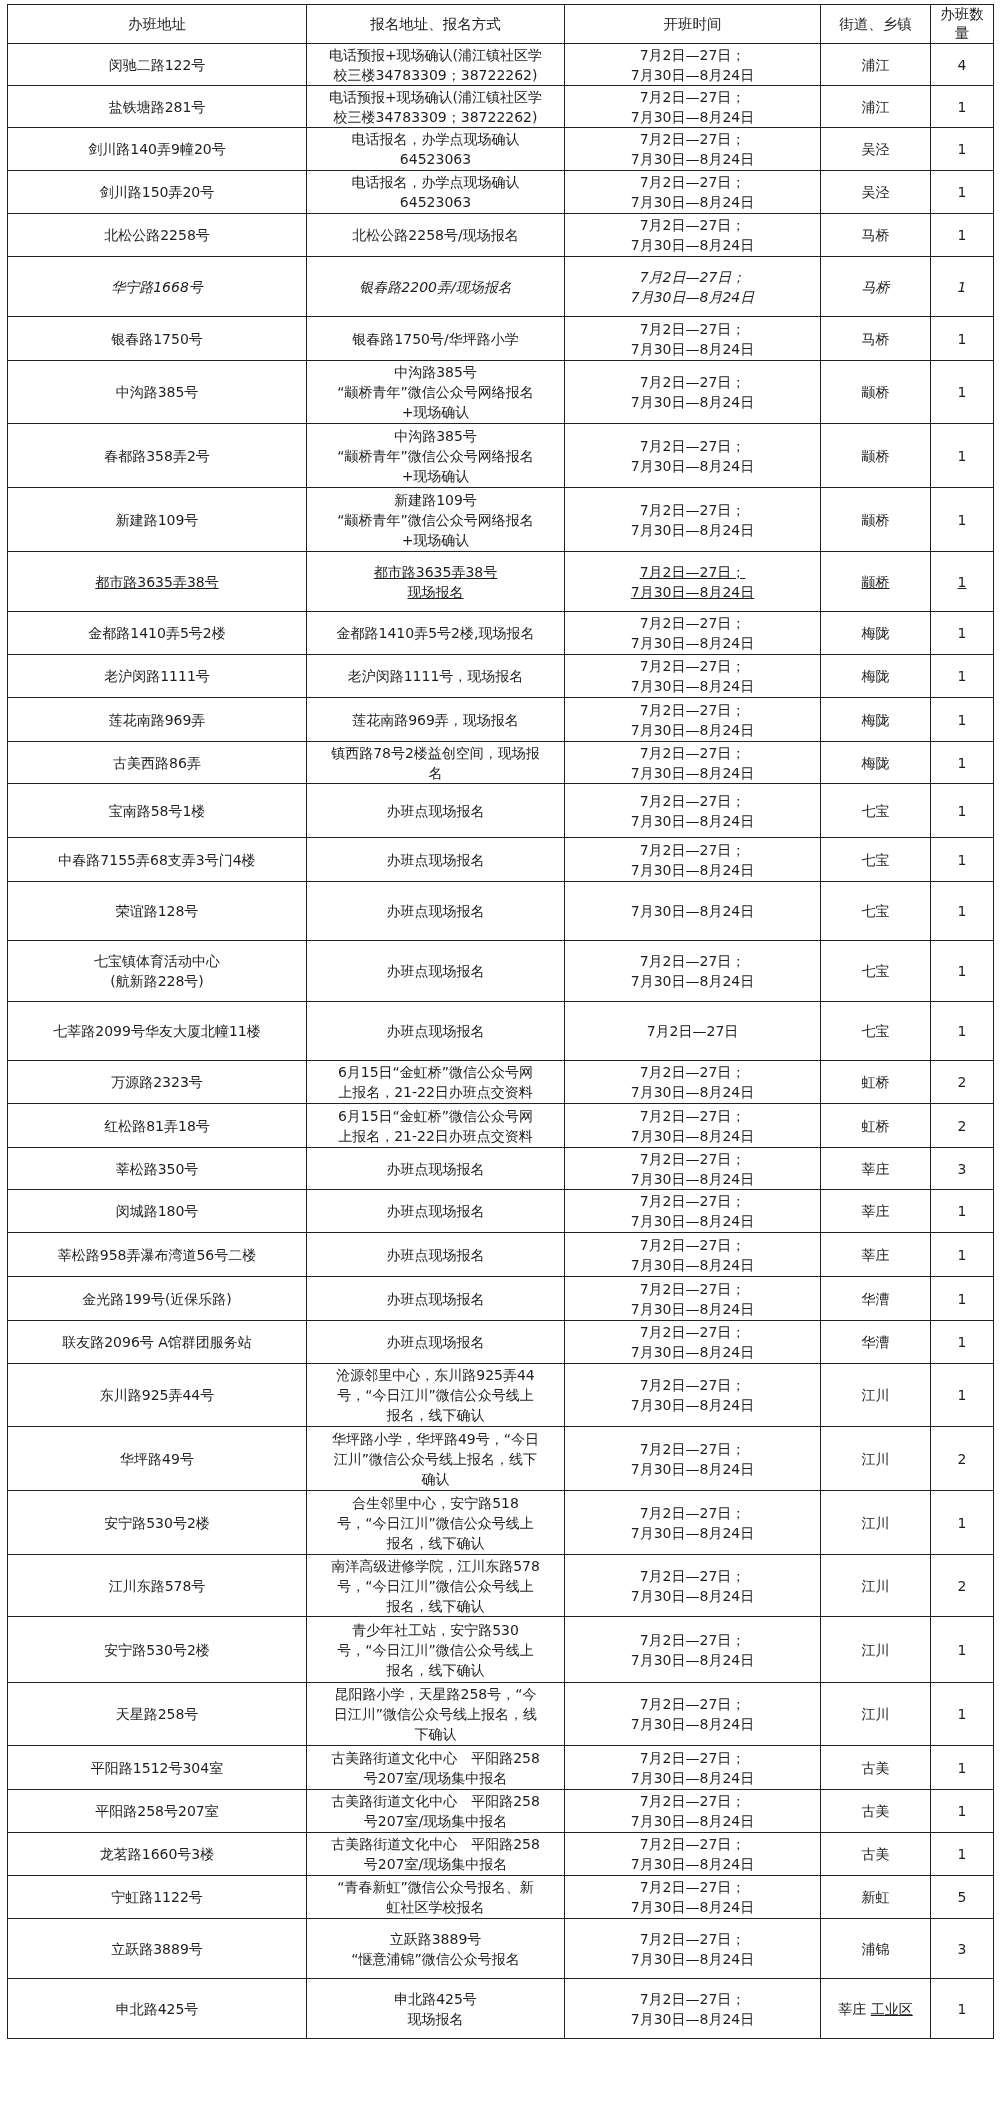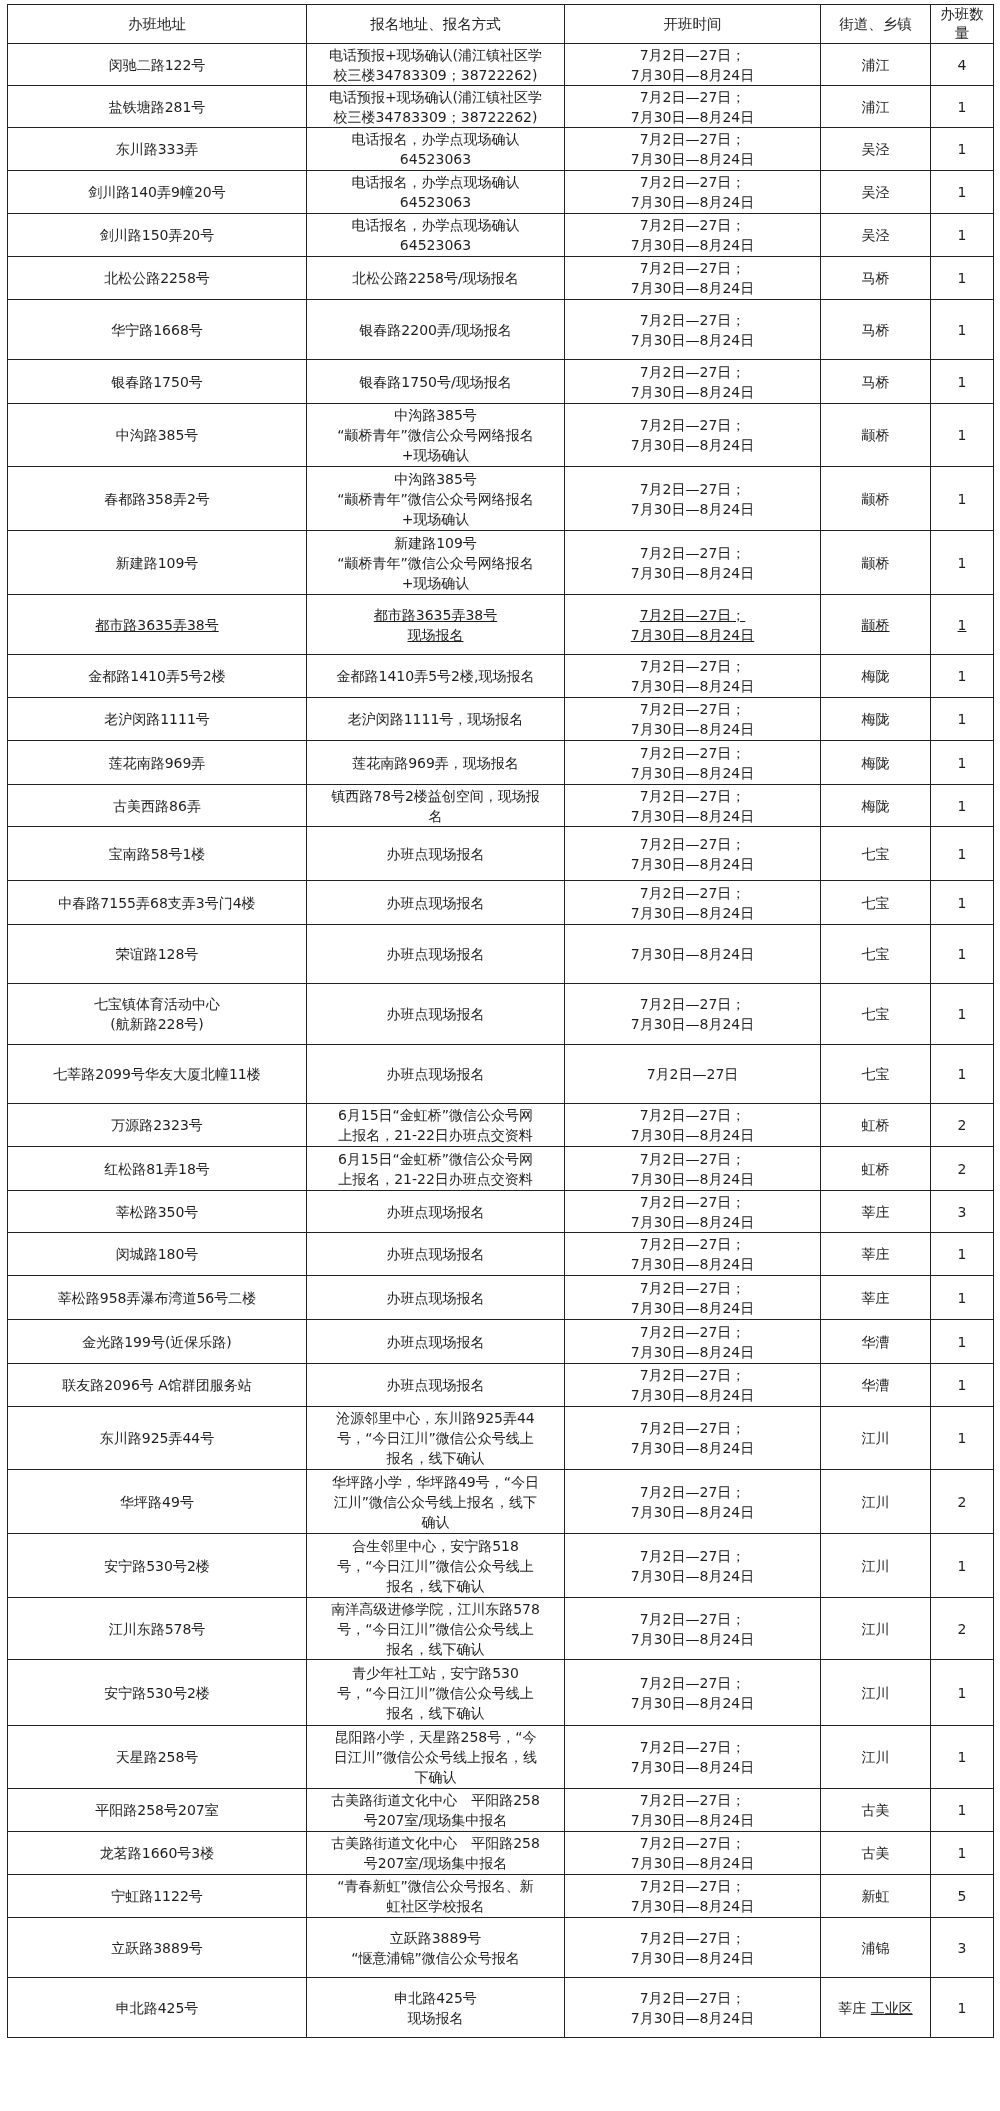--- a/index.html
+++ b/index.html
@@ -56,29 +56,20 @@
       <tr style="height: 42px;">
         <td>盐铁塘路281号</td>
         <td>电话预报+现场确认(浦江镇社区学
 校三楼34783309；38722262)</td>
         <td>7月2日—27日；
 7月30日—8月24日</td>
         <td>浦江</td>
         <td class="c-num">1</td>
       </tr>
       <tr style="height: 43px;">
-        <td>东川路333弄</td>
-        <td>电话报名，办学点现场确认
-64523063</td>
-        <td>7月2日—27日；
-7月30日—8月24日</td>
-        <td>吴泾</td>
-        <td class="c-num">1</td>
-      </tr>
-      <tr style="height: 43px;">
         <td>剑川路140弄9幢20号</td>
         <td>电话报名，办学点现场确认
 64523063</td>
         <td>7月2日—27日；
 7月30日—8月24日</td>
         <td>吴泾</td>
         <td class="c-num">1</td>
       </tr>
       <tr style="height: 43px;">
         <td>剑川路150弄20号</td>
@@ -90,31 +81,31 @@
         <td class="c-num">1</td>
       </tr>
       <tr style="height: 43px;">
         <td>北松公路2258号</td>
         <td>北松公路2258号/现场报名</td>
         <td>7月2日—27日；
 7月30日—8月24日</td>
         <td>马桥</td>
         <td class="c-num">1</td>
       </tr>
-      <tr style="height: 60px;">
+      <tr style="height: 60px; font-style: italic;">
         <td>华宁路1668号</td>
         <td>银春路2200弄/现场报名</td>
         <td>7月2日—27日；
 7月30日—8月24日</td>
         <td>马桥</td>
         <td class="c-num">1</td>
       </tr>
       <tr style="height: 44px;">
         <td>银春路1750号</td>
-        <td>银春路1750号/现场报名</td>
+        <td>银春路1750号/华坪路小学</td>
         <td>7月2日—27日；
 7月30日—8月24日</td>
         <td>马桥</td>
         <td class="c-num">1</td>
       </tr>
       <tr style="height: 63px;">
         <td>中沟路385号</td>
         <td>中沟路385号
 “颛桥青年”微信公众号网络报名
 +现场确认</td>
@@ -335,20 +326,29 @@
       <tr style="height: 63px;">
         <td>天星路258号</td>
         <td>昆阳路小学，天星路258号，“今
 日江川”微信公众号线上报名，线
 下确认</td>
         <td>7月2日—27日；
 7月30日—8月24日</td>
         <td>江川</td>
         <td class="c-num">1</td>
       </tr>
+      <tr style="height: 44px;">
+        <td>平阳路1512号304室</td>
+        <td>古美路街道文化中心　平阳路258
+号207室/现场集中报名</td>
+        <td>7月2日—27日；
+7月30日—8月24日</td>
+        <td>古美</td>
+        <td class="c-num">1</td>
+      </tr>
       <tr style="height: 43px;">
         <td>平阳路258号207室</td>
         <td>古美路街道文化中心　平阳路258
 号207室/现场集中报名</td>
         <td>7月2日—27日；
 7月30日—8月24日</td>
         <td>古美</td>
         <td class="c-num">1</td>
       </tr>
       <tr style="height: 43px;">

